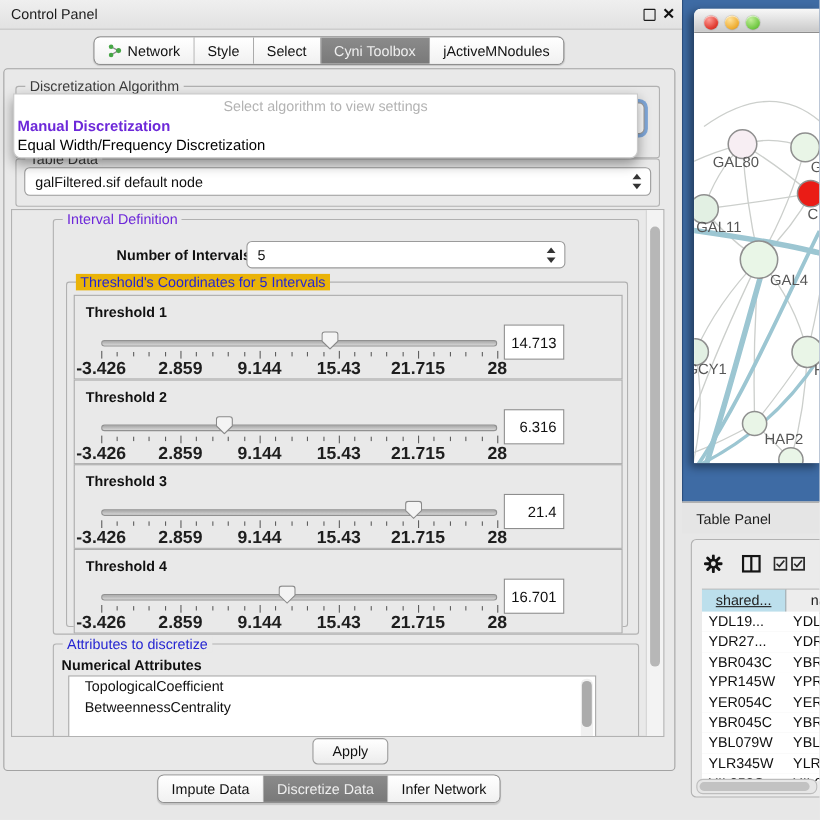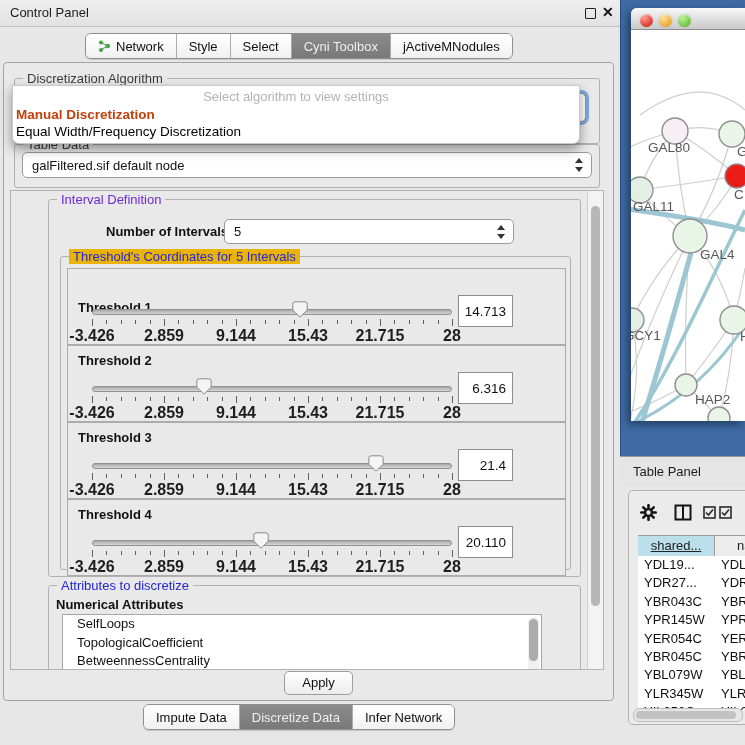--- a/index.html
+++ b/index.html
@@ -35,21 +35,21 @@
          font-size:13px;color:#111;display:flex;align-items:center;padding-left:9px;box-sizing:border-box;}
   .stepper{position:absolute;right:7px;top:50%;transform:translateY(-50%);width:9px;height:14px;}
   .stepper i{position:absolute;left:0;width:0;height:0;border-left:4.5px solid transparent;border-right:4.5px solid transparent;}
   .stepper .up{top:0;border-bottom:5px solid #333;}
   .stepper .dn{bottom:0;border-top:5px solid #333;}
 
   
   .popup{left:12px;top:85px;width:566px;height:57px;background:#fff;border:1px solid #c9c9c9;
          border-radius:0 0 7px 7px;box-shadow:0 5px 12px rgba(0,0,0,.4);z-index:30;}
   .popup .hint{position:absolute;top:3px;left:0;width:100%;text-align:center;color:#b3b3b3;font-size:13px;}
-  .popup .opt1{position:absolute;top:21px;left:3px;font-size:13.5px;font-weight:bold;color:#c2410c;}
+  .popup .opt1{position:absolute;top:21px;left:3px;font-size:13.5px;font-weight:bold;color:#6d28d9;}
   .popup .opt2{position:absolute;top:38px;left:3px;font-size:13.5px;color:#000;}
   .focusring{box-shadow:0 0 0 3px rgba(108,155,214,.85);}
 
   
   .scrollpane{left:10px;top:190px;width:592px;height:478px;border:1px solid #b2b2b2;background:#e9e9e9;overflow:hidden;}
   .vsb{position:absolute;top:0;right:0;width:15px;height:100%;background:#f3f3f3;border-left:1px solid #d0d0d0;}
   .vsb .thumb{position:absolute;left:3px;width:9px;border-radius:5px;background:#b7b7b7;}
 
   .lbl{font-size:13px;color:#111;}
   .b{font-weight:bold;}
@@ -185,21 +185,21 @@
         <div class="stepper">
             <i class="up"></i>
             <i class="dn"></i>
           </div>
       </div>
 
       <div class="group" style="left:11px;top:56px;width:509px;height:312px;">
         <span class="gtitle blue" style="background:#eab308;">Threshold's Coordinates for 5 Intervals</span>
 
         <div class="thrpanel" style="left:6px;top:11px;">
-          <span class="abs lbl b" style="left:10px;top:7px;margin-top:24px;">Threshold 1</span>
+          <span class="abs lbl b" style="left:10px;top:7px;">Threshold 1</span>
           <div class="track"></div>
           <span class="thumbw" style="left: 223.791px;">
             <svg width="16" height="17" viewBox="0 0 16 17">
                 <path d="M3.2,0.8 H12.8 Q15.2,0.8 15.2,3.2 V9.2 L8,16.2 L0.8,9.2 V3.2 Q0.8,0.8 3.2,0.8 Z" fill="#f4f4f4" stroke="#8a8a8a"></path>
               </svg>
           </span>
           <div class="ticks">
               <i class="major" style="left: 0%;"></i>
               <i style="left: 4%;"></i>
               <i style="left: 8%;"></i>
@@ -369,30 +369,29 @@
               <i class="major" style="left: 100%;"></i>
             </div>
           <div class="ticklbls">
               <span style="left: 0%;">-3.426</span>
               <span style="left: 20%;">2.859</span>
               <span style="left: 40%;">9.144</span>
               <span style="left: 60%;">15.43</span>
               <span style="left: 80%;">21.715</span>
               <span style="left: 100%;">28</span>
             </div>
-          <div class="valbox">20.110</div>
+          <div class="valbox">16.701</div>
         </div>
       </div>
     </div>
 
     <div class="group" style="left:37px;top:394px;width:531px;height:108px;">
       <span class="gtitle blue">Attributes to discretize</span>
       <span class="abs lbl b" style="left:7px;top:11px;">Numerical Attributes</span>
       <div class="listbox" style="left:13px;top:28px;width:478px;height:70px;">
-        <div class="item">SelfLoops</div>
         <div class="item">TopologicalCoefficient</div>
         <div class="item">BetweennessCentrality</div>
         <div class="lsb">
             <div class="thumb"></div>
           </div>
       </div>
     </div>
   </div>
 
   <div class="applybtn">Apply</div>

